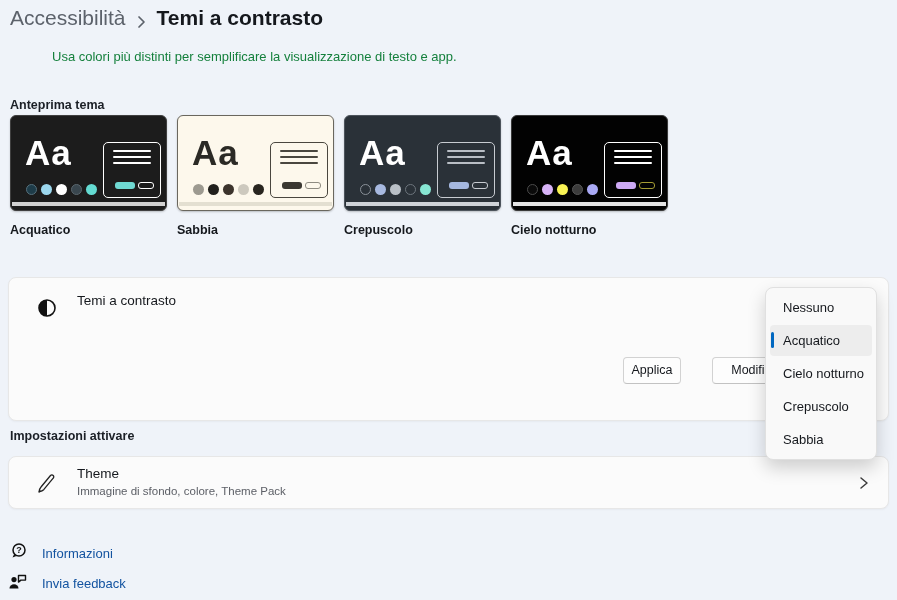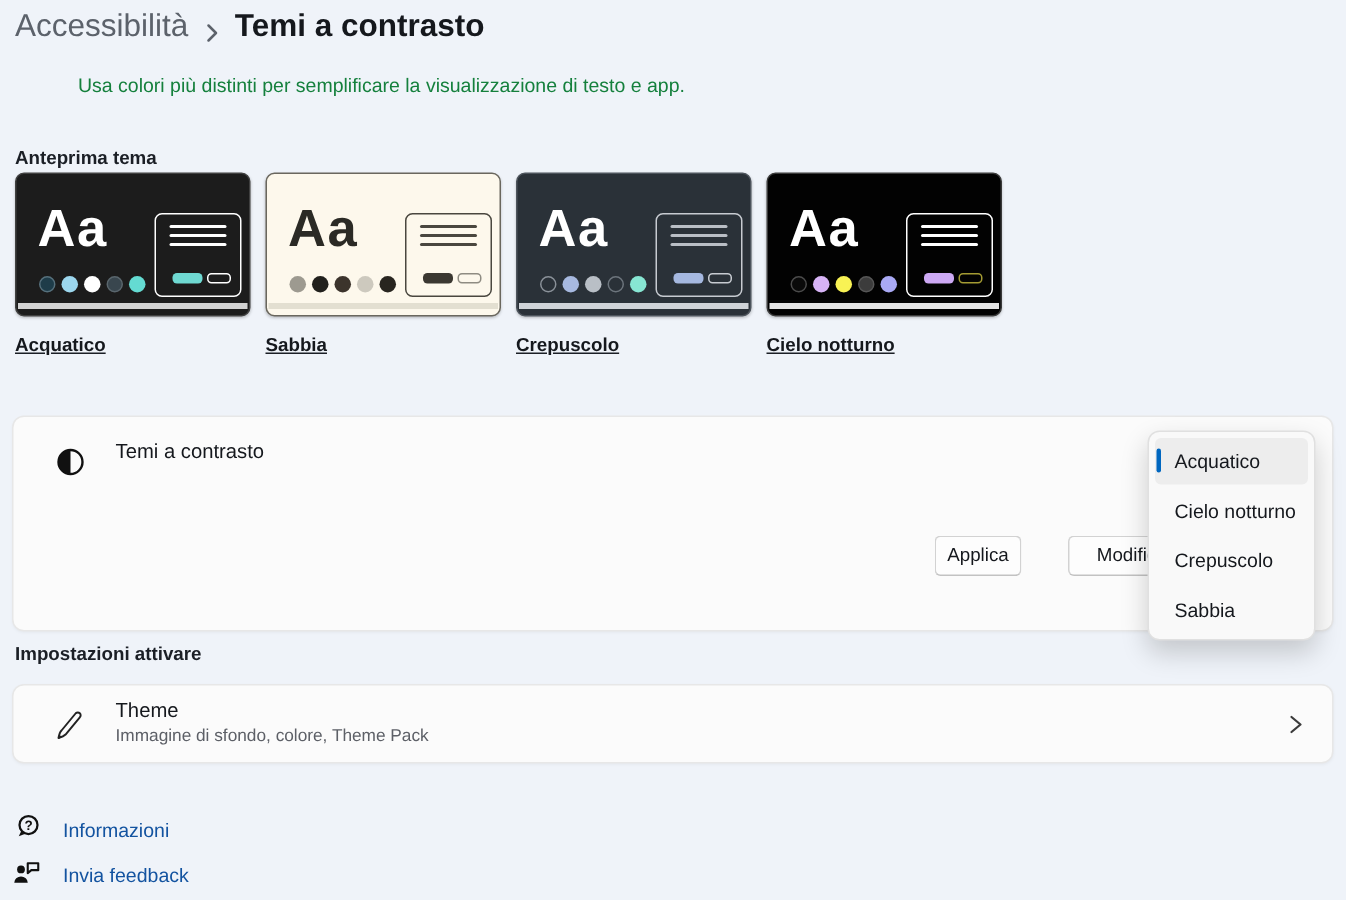--- a/index.html
+++ b/index.html
@@ -14,21 +14,21 @@
   
   .breadcrumb { position:absolute; left:10px; top:6px; display:flex; align-items:flex-end; font-size:21px; }
   .bc-parent { color:#5c626b; cursor:pointer; }
   .bc-sep { margin:2px 10px 0 10px; display:flex; align-items:center; }
   .bc-current { color:#15181d; font-weight:700; }
   .subtitle { position:absolute; left:26px; top:49px; font-size:13px; color:#15803d;margin-left:26px; }
 
   
   .preview-heading { position:absolute; left:10px; top:98px; font-size:12.5px; font-weight:700; }
   .cards { position:absolute; left:10px; top:115px; display:flex; gap:10px; }
-  .card-wrap { width:157px;text-decoration:underline; }
+  .card-wrap { width:157px; }
   .tcard {
     width:157px; height:96px; border-radius:6px; position:relative;
     border:1px solid transparent; box-shadow:0 1px 2px rgba(0,0,0,.22);
     cursor:pointer; overflow:hidden;
   }
   .aa { position:absolute; left:14px; top:18px; font-size:35px; font-weight:700; line-height:1.1; letter-spacing:1px; }
   .dots { position:absolute; left:15px; top:68px; display:flex; gap:4px; }
   .dot { width:11px; height:11px; border-radius:50%; }
   .mini-window { position:absolute; right:5px; top:26px; width:58px; height:56px; border:1.5px solid #fff; border-radius:5px; }
   .mw-lines { position:absolute; top:7px; left:9px; right:9px; display:flex; flex-direction:column; gap:4px; }
@@ -253,20 +253,24 @@
     <svg width="20" height="20" viewBox="0 0 20 20">
       <circle cx="6" cy="8.6" r="2.6" fill="#111"></circle>
       <path d="M1.5 17.5 a4.5 4.2 0 0 1 9 0 z" fill="#111"></path>
       <path d="M10.5 4.5 h7 v4.6 h-4.6 l-2.4 2 v-2 h0 z" fill="none" stroke="#111" stroke-width="1.4" stroke-linejoin="round"></path>
     </svg>
   </span>
   <span class="foot-label link" style="color: rgb(19, 83, 160);">Invia feedback</span>
 </div>
 
 <div class="dropdown">
+  <div class="ditem">
+
+    <span class="dtext">Nessuno</span>
+  </div>
 
   <div class="ditem selected">
     <span class="dbar" style="background: rgb(0, 103, 192);"></span>
     <span class="dtext">Acquatico</span>
   </div>
 
   <div class="ditem">
 
     <span class="dtext">Cielo notturno</span>
   </div>

